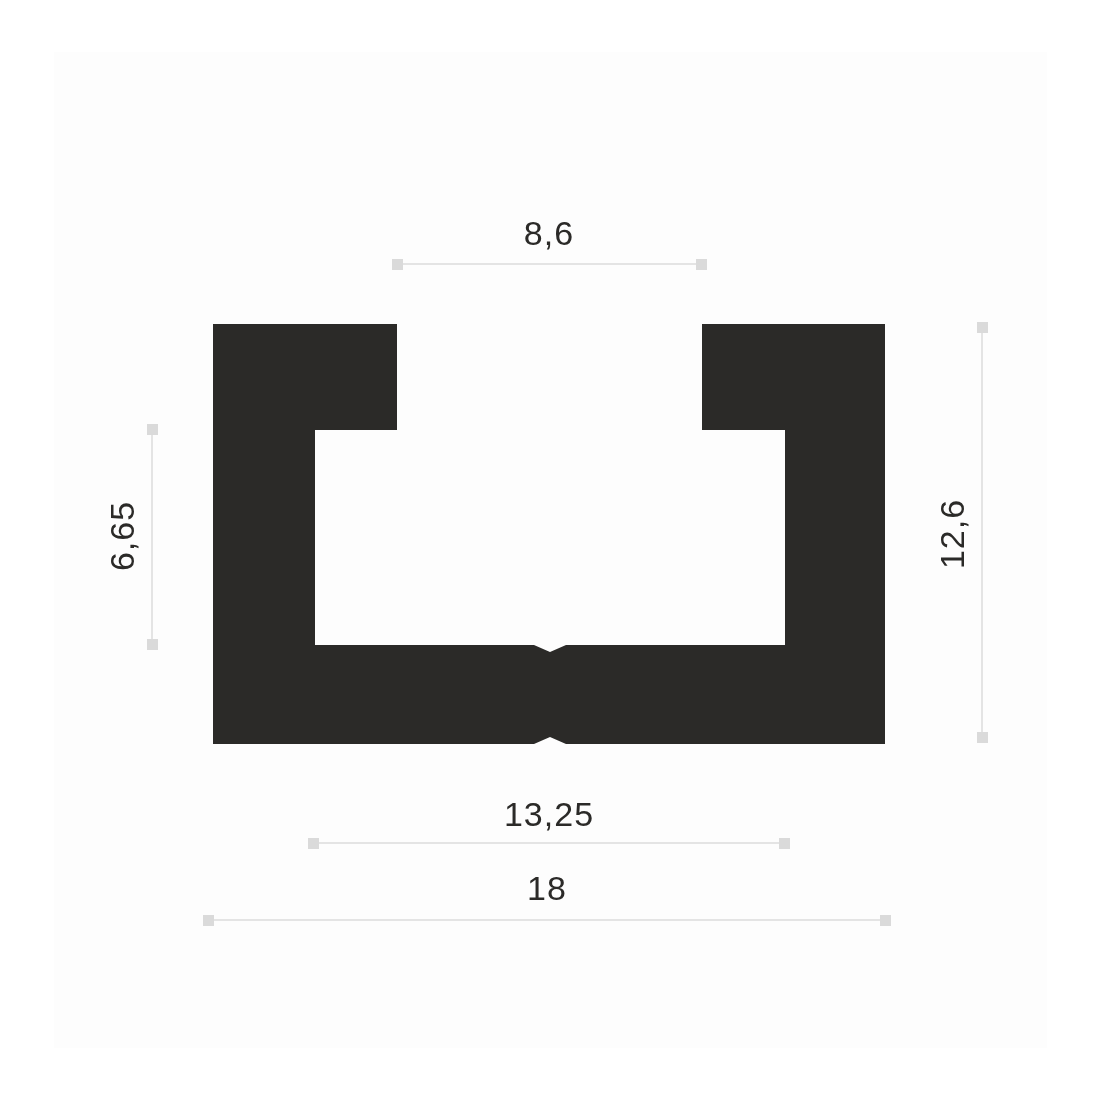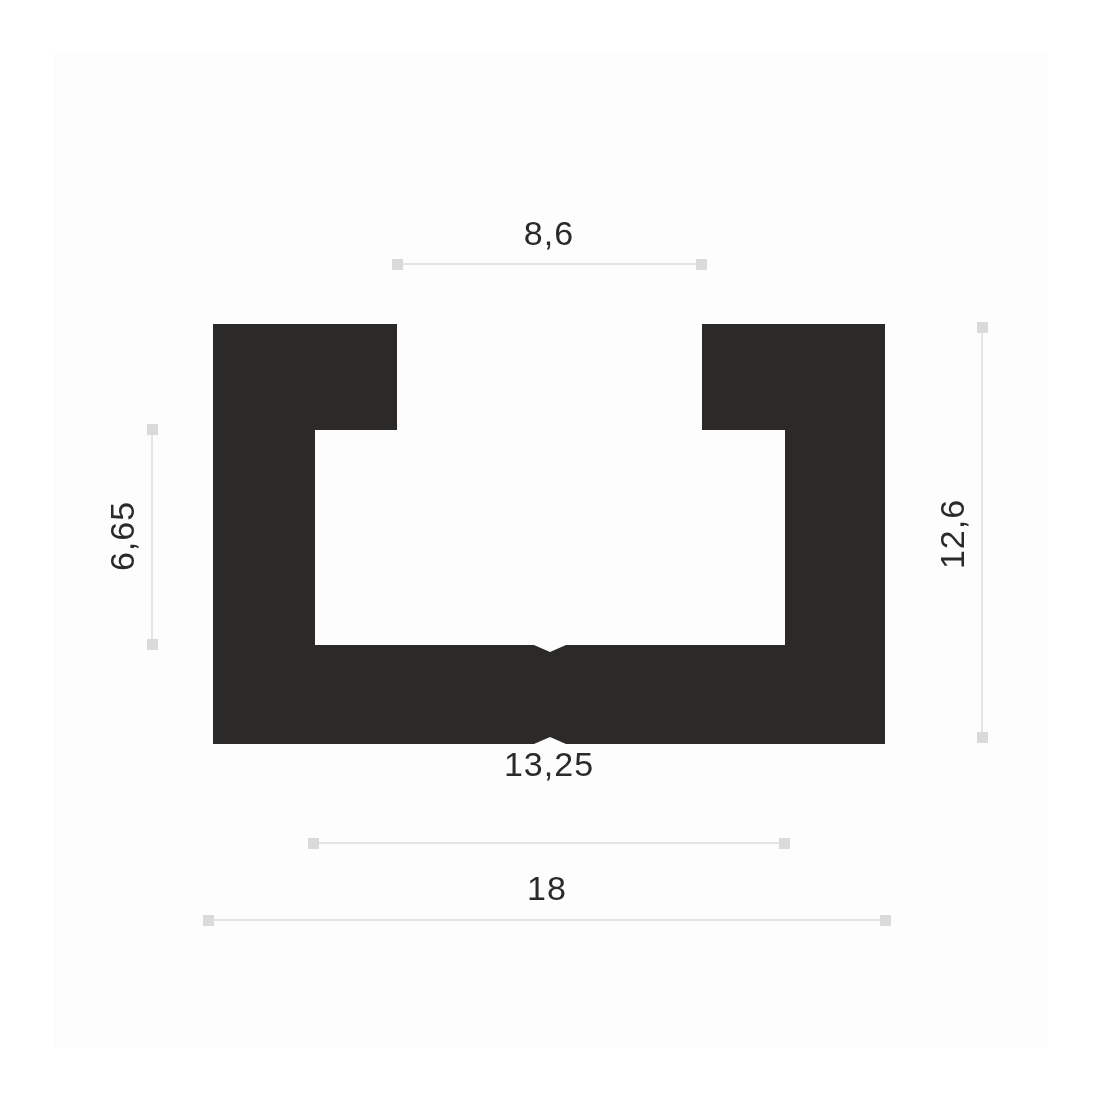--- a/index.html
+++ b/index.html
@@ -69,21 +69,21 @@
   
   .dim126-line  { left: 981px; top: 327px; width: 2px; height: 410px; }
   .dim126-end-a { left: 977px; top: 322px; }
   .dim126-end-b { left: 977px; top: 732px; }
   .dim126-label { left: 952px; top: 534px; }
 
   
   .dim1325-line  { left: 313px; top: 842px; width: 471px; height: 2px; }
   .dim1325-end-a { left: 308px; top: 838px; }
   .dim1325-end-b { left: 779px; top: 838px; }
-  .dim1325-label { left: 549px; top: 764px; }
+  .dim1325-label { left: 549px; top: 814px; }
 
   
   .dim19-line  { left: 208px; top: 919px; width: 677px; height: 2px; }
   .dim19-end-a { left: 203px; top: 915px; }
   .dim19-end-b { left: 880px; top: 915px; }
   .dim19-label { left: 547px; top: 888px; }
 </style>
 </head>
 <body>
 

